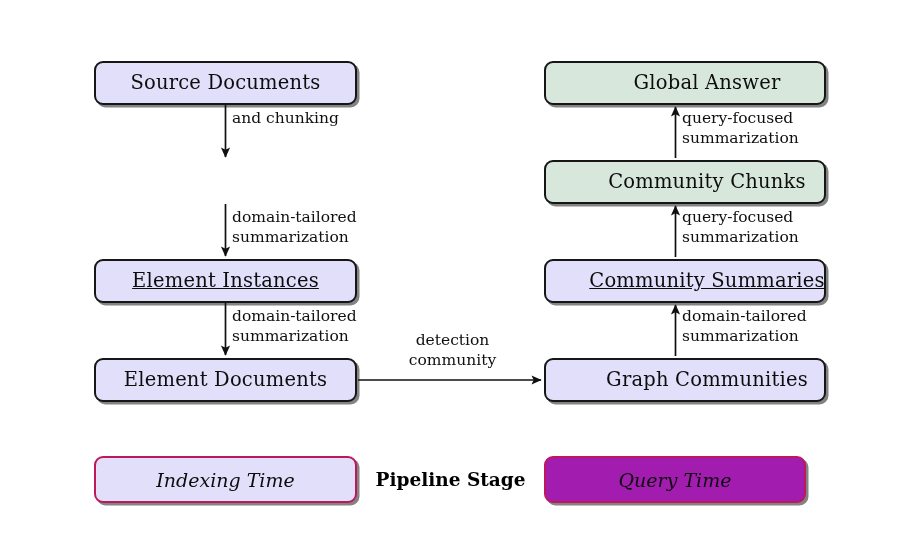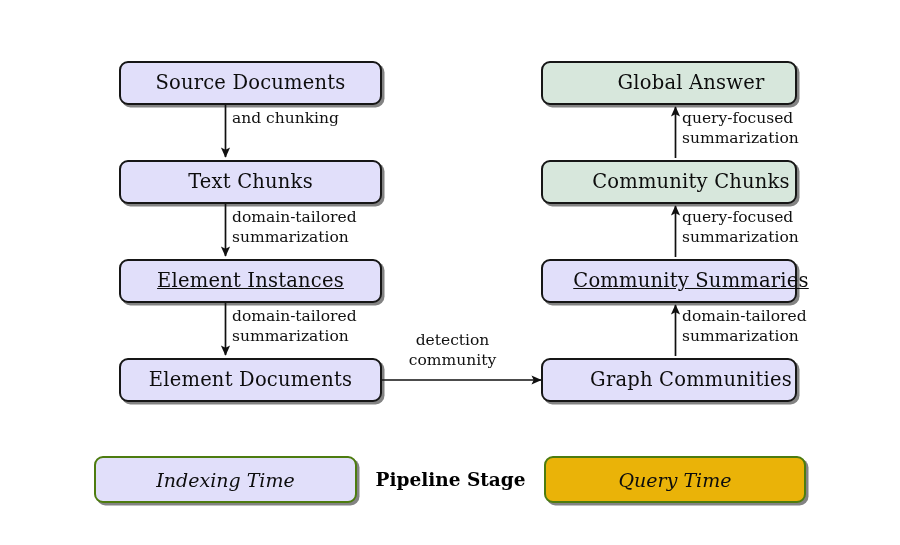--- a/index.html
+++ b/index.html
@@ -30,56 +30,55 @@
     border-radius: 9px;
     display: flex;
     align-items: center;
     justify-content: center;
     font-family: "DejaVu Serif", "Liberation Serif", serif;
     font-size: 19.5px;
     color: #0d0d0d;
     letter-spacing: 0.2px;
     box-shadow: 2.5px 2.5px 0.5px rgba(30,30,30,0.55);
     white-space: nowrap;
-    margin-left: 25px;
   }
   .node.purple { background: #e1dffa; }
   .node.green  { background: #d7e7dc; }
 
   .node-label { line-height: 1; }
 
   
   .col-left  { left: 94px;  width: 263px; height: 44px; }
-  .col-right { left: 516px; width: 256px; height: 44px; padding-left: 44px; }
+  .col-right { left: 544px; width: 282px; height: 44px; padding-left: 44px; }
 
   .row-0 { top: 61px; }
   .row-1 { top: 160px; }
   .row-2 { top: 259px; text-decoration: underline; }
   .row-3 { top: 358px; }
 
   
   .legend-box {
     position: absolute;
     box-sizing: border-box;
-    border: 2px solid #4d7c0f;
+    border: 2px solid #be185d;
     border-radius: 9px;
     display: flex;
     align-items: center;
     justify-content: center;
     height: 47px;
     top: 456px;
     font-family: "DejaVu Serif", "Liberation Serif", serif;
     font-style: italic;
     font-size: 19px;
     color: #0d0d0d;
     box-shadow: 2.5px 2.5px 0.5px rgba(30,30,30,0.55);
     white-space: nowrap;
   }
   .legend-box.purple { background: #e1dffa; left: 94px;  width: 263px; }
-  .legend-box.green  { background: #eab308; left: 544px; width: 262px; }
+  .legend-box.green  { background: #a21caf; left: 544px; width: 262px; }
 
   #pipeline-stage-label {
     position: absolute;
     top: 456px;
     left: 357px;
     width: 187px;
     height: 47px;
     display: flex;
     align-items: center;
     justify-content: center;
@@ -147,23 +146,20 @@
     <line x1="358" y1="380" x2="541" y2="380" stroke="#101010" stroke-width="1.7" marker-end="url(#arrowhead)"></line>
 
     <line x1="675.5" y1="356" x2="675.5" y2="305" stroke="#101010" stroke-width="1.7" marker-end="url(#arrowhead)"></line>
     <line x1="675.5" y1="257" x2="675.5" y2="206" stroke="#101010" stroke-width="1.7" marker-end="url(#arrowhead)"></line>
     <line x1="675.5" y1="158" x2="675.5" y2="107" stroke="#101010" stroke-width="1.7" marker-end="url(#arrowhead)"></line>
   </svg>
 
   <div class="node purple col-left row-0">
     <span class="node-label">Source Documents</span>
   </div>
-  <div class="node purple col-left row-1">
-    <span class="node-label">Text Chunks</span>
-  </div>
   <div class="node purple col-left row-2">
     <span class="node-label">Element Instances</span>
   </div>
   <div class="node purple col-left row-3">
     <span class="node-label">Element Documents</span>
   </div>
 
   <div class="node green col-right row-0">
     <span class="node-label">Global Answer</span>
   </div>

